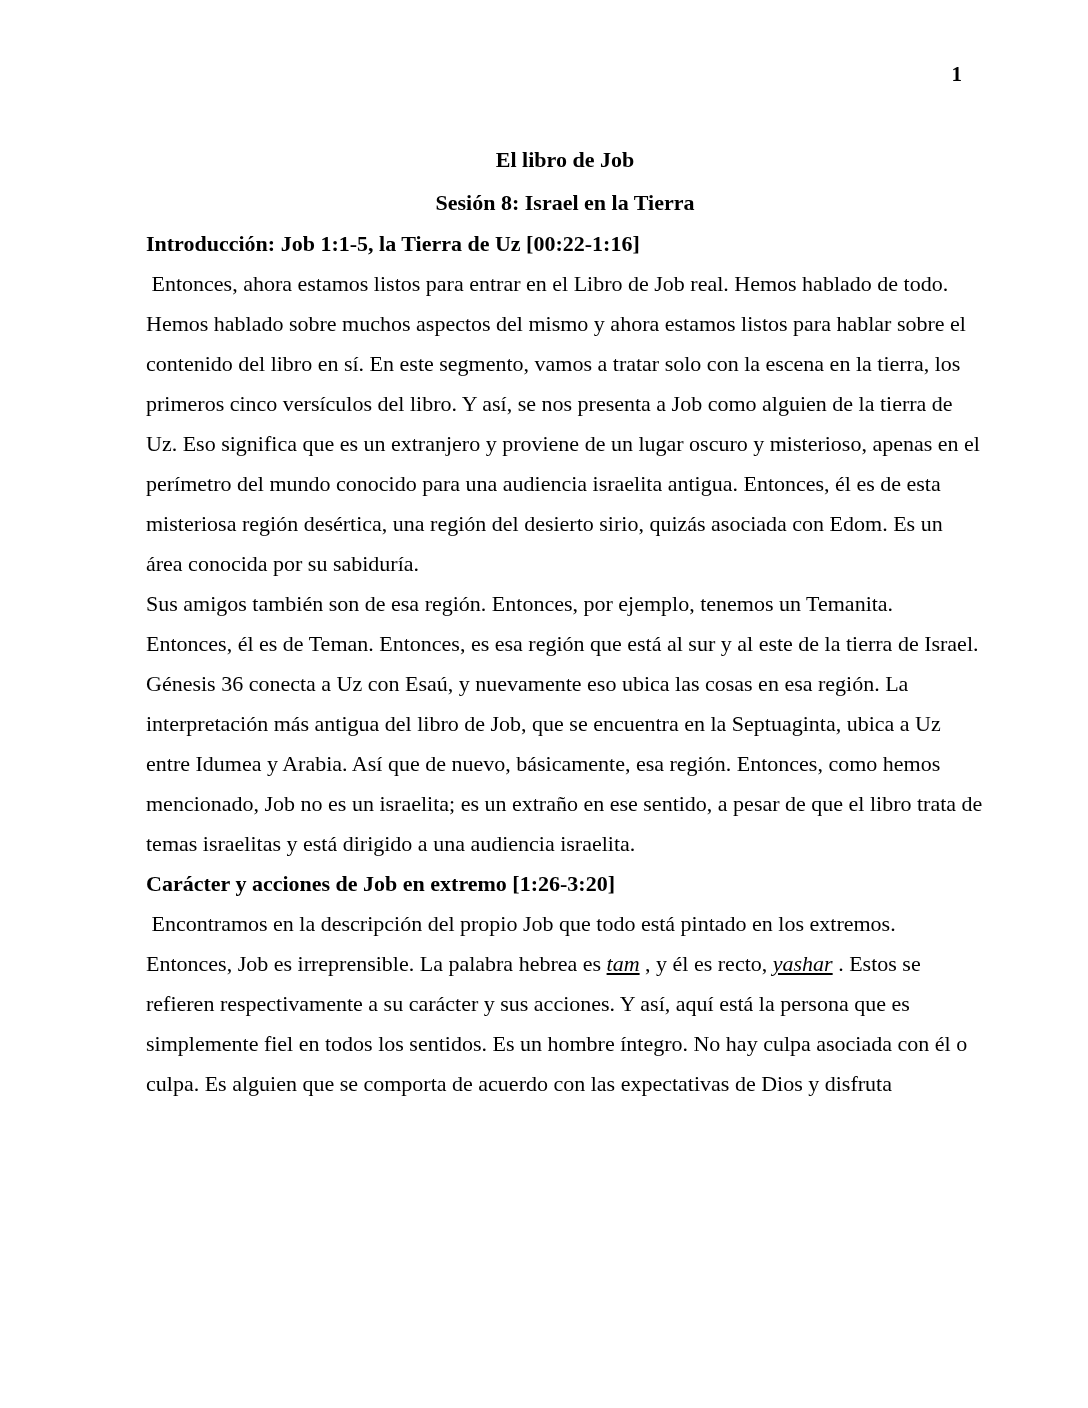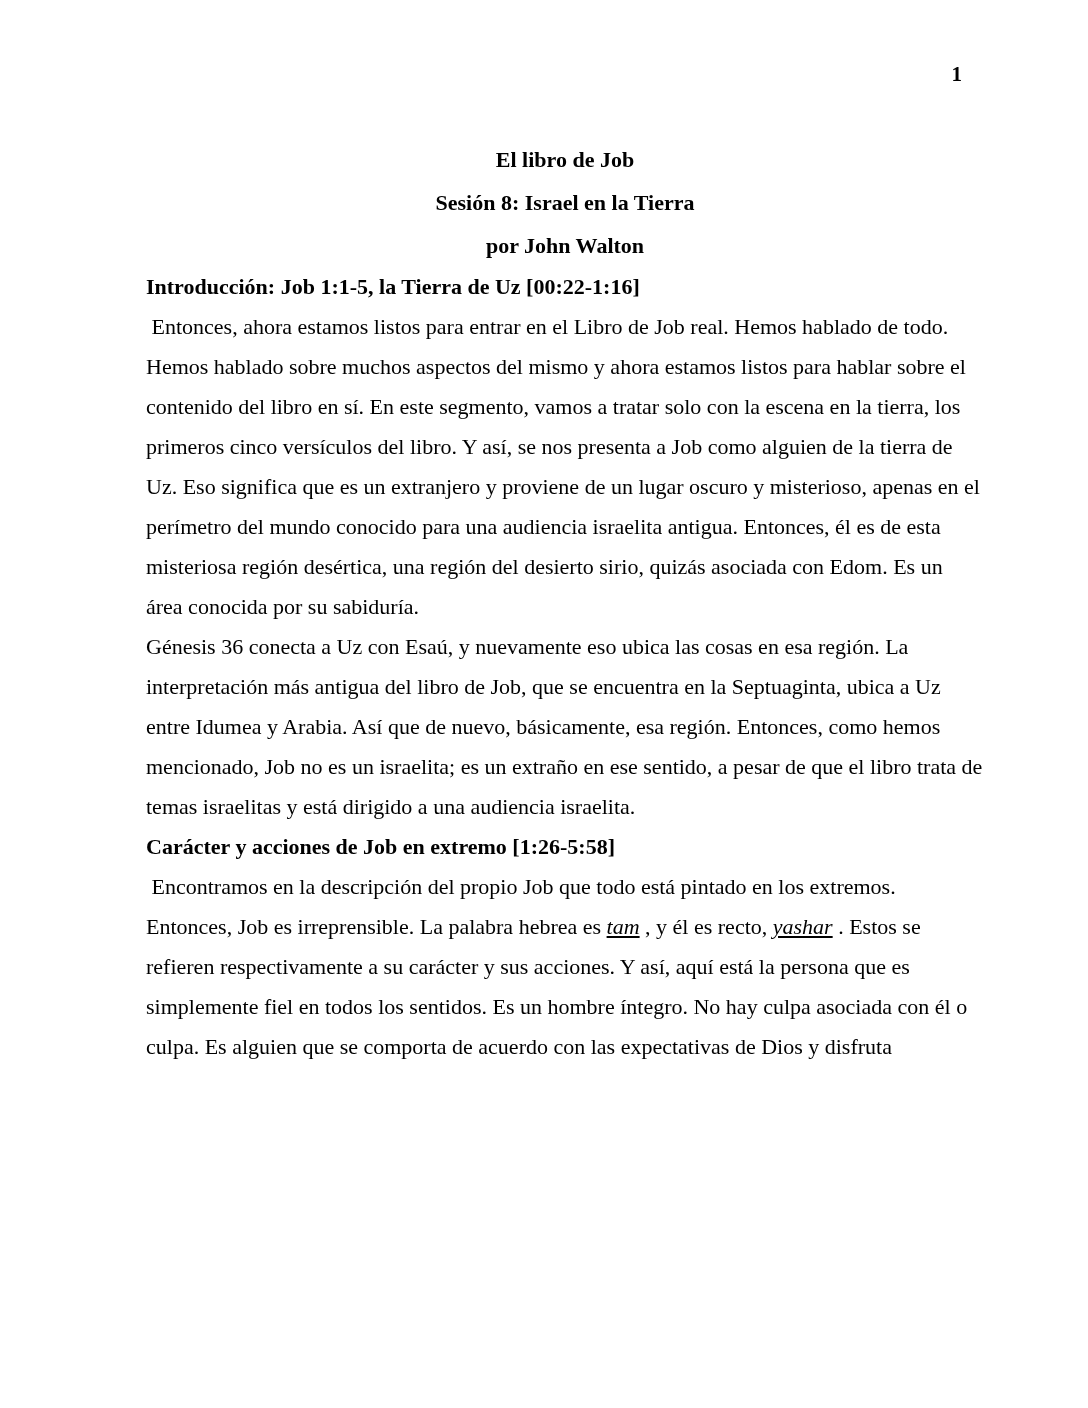--- a/index.html
+++ b/index.html
@@ -51,20 +51,20 @@
   }
 </style>
 </head>
 <body>
 
 <div class="page">
   <div class="page-number">1</div>
   <div class="content">
       <div class="block title"><span>El libro de Job</span></div>
       <div class="block title"><span>Sesión 8: Israel en la Tierra</span></div>
-      <div class="block title"><span>por John Walton</span></div>
       <div class="block heading"><span>Introducción: Job 1:1-5, la Tierra de Uz [00:22-1:16]</span></div>
       <div class="block paragraph"><span> Entonces, ahora estamos listos para entrar en el Libro de Job real. Hemos hablado de todo. Hemos hablado sobre muchos aspectos del mismo y ahora estamos listos para hablar sobre el contenido del libro en sí. En este segmento, vamos a tratar solo con la escena en la tierra, los primeros cinco versículos del libro. Y así, se nos presenta a Job como alguien de la tierra de Uz. Eso significa que es un extranjero y proviene de un lugar oscuro y misterioso, apenas en el perímetro del mundo conocido para una audiencia israelita antigua. Entonces, él es de esta misteriosa región desértica, una región del desierto sirio, quizás asociada con Edom. Es un área conocida por su sabiduría.</span></div>
+      <div class="block paragraph"><span>Sus amigos también son de esa región. Entonces, por ejemplo, tenemos un Temanita. Entonces, él es de Teman. Entonces, es esa región que está al sur y al este de la tierra de Israel.</span></div>
       <div class="block paragraph"><span>Génesis 36 conecta a Uz con Esaú, y nuevamente eso ubica las cosas en esa región. La interpretación más antigua del libro de Job, que se encuentra en la Septuaginta, ubica a Uz entre Idumea y Arabia. Así que de nuevo, básicamente, esa región. Entonces, como hemos mencionado, Job no es un israelita; es un extraño en ese sentido, a pesar de que el libro trata de temas israelitas y está dirigido a una audiencia israelita.</span></div>
-      <div class="block heading"><span>Carácter y acciones de Job en extremo [1:26-5:58]</span></div>
+      <div class="block heading"><span>Carácter y acciones de Job en extremo [1:26-3:20]</span></div>
       <div class="block paragraph"><span> Encontramos en la descripción del propio Job que todo está pintado en los extremos. Entonces, Job es irreprensible. La palabra hebrea es </span><span class="italic">tam</span><span> , y él es recto, </span><span class="italic">yashar</span><span> . Estos se refieren respectivamente a su carácter y sus acciones. Y así, aquí está la persona que es simplemente fiel en todos los sentidos. Es un hombre íntegro. No hay culpa asociada con él o culpa. Es alguien que se comporta de acuerdo con las expectativas de Dios y disfruta</span></div>
     </div>
 </div>
 
 </body></html>

